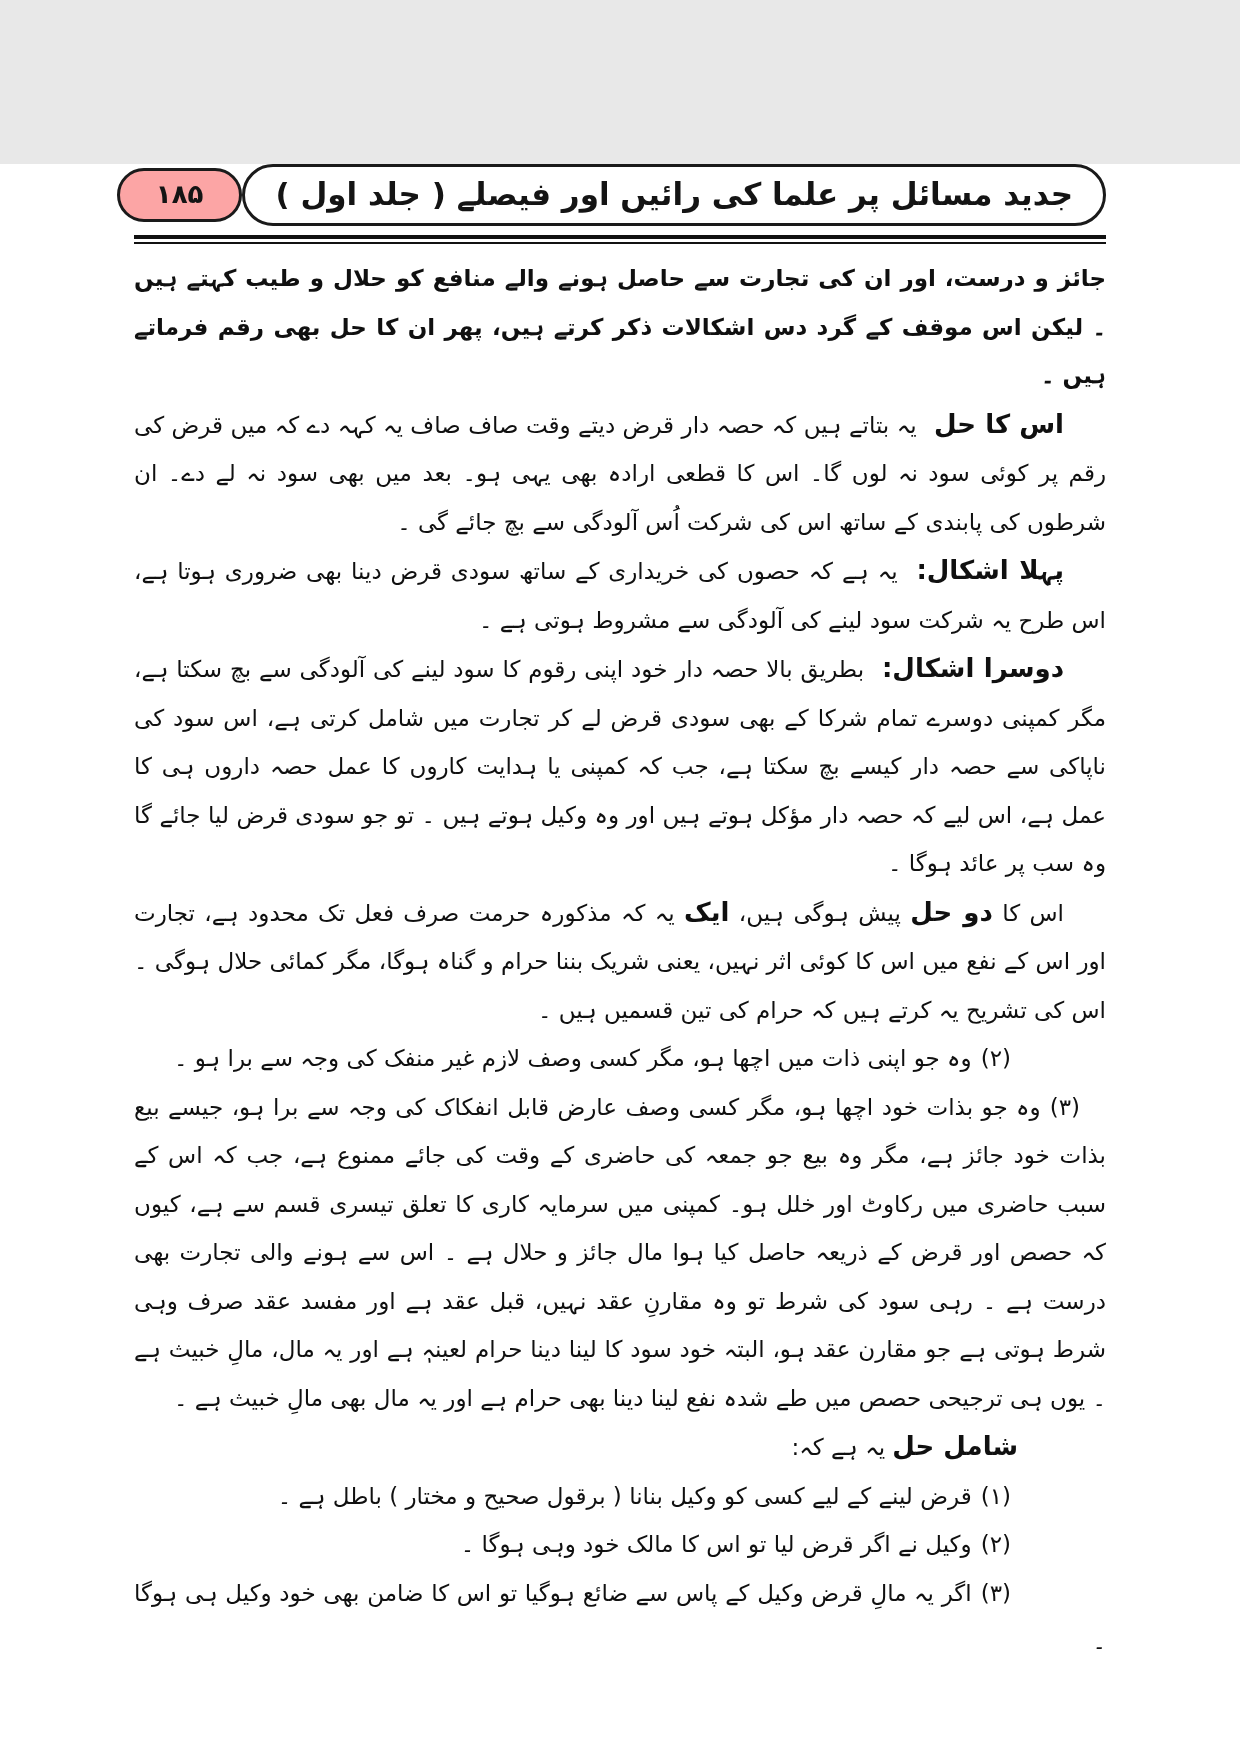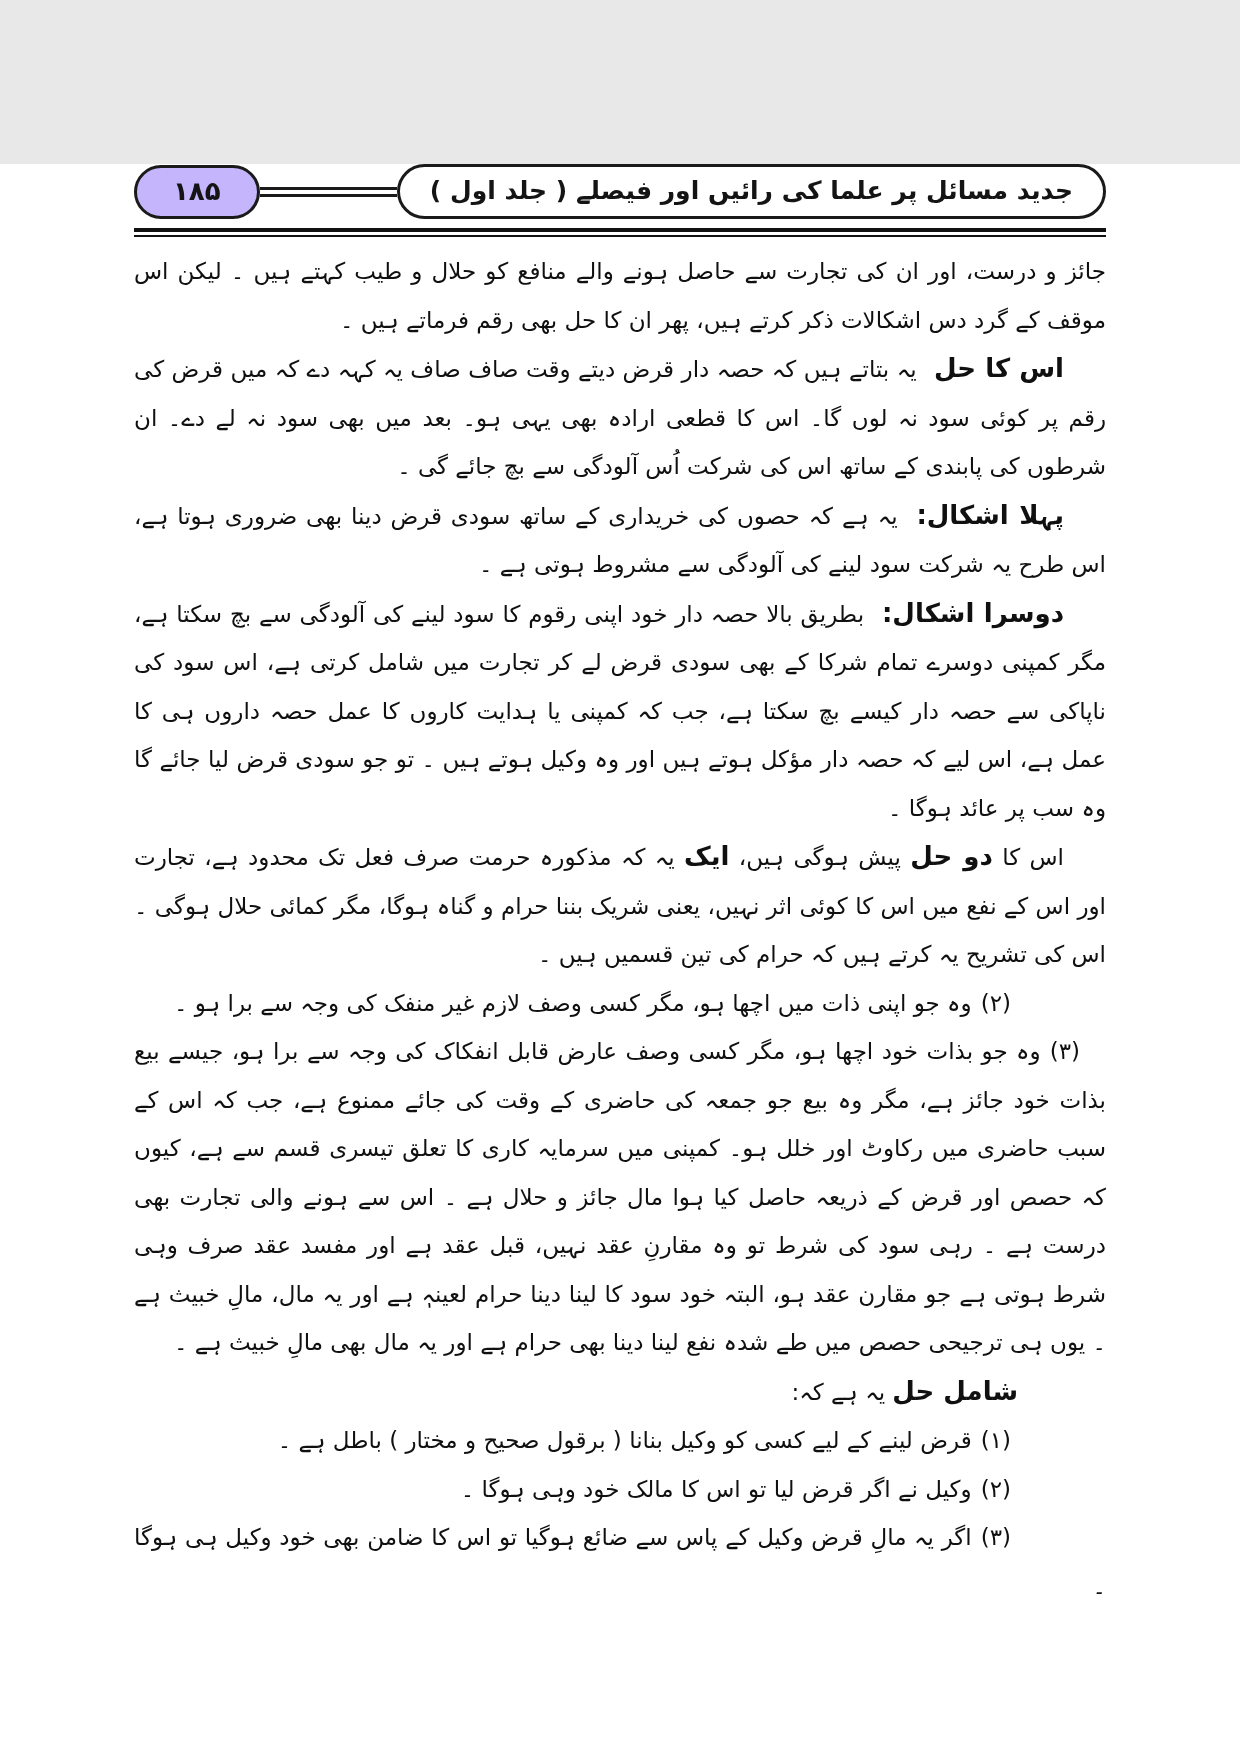--- a/index.html
+++ b/index.html
@@ -9,42 +9,42 @@
     width: 1240px; height: 1754px; background: #ffffff;
     font-family: "DejaVu Sans", sans-serif; color: #141414;
     position: relative;
   }
   .margins { padding: 0 134px; }
 
   
   .hdr { margin-top: 164px; display: flex; direction: rtl; align-items: center; }
   .cartouche {
     border: 3px solid #1a1a1a; border-radius: 32px;
-    padding: 9px 30px 11px; font-size: 25px; font-weight: bold;
+    padding: 9px 30px 11px; font-size: 31px; font-weight: bold;
     white-space: nowrap; direction: rtl; background: #fff;
   }
   .hdr-connector { flex: 1 1 auto; height: 10px;
     border-top: 3px solid #1a1a1a; border-bottom: 3px solid #1a1a1a; }
   .pill {
     border: 3px solid #1a1a1a; border-radius: 28px;
     padding: 8px 36px 10px; font-size: 26px; font-weight: bold;
-    white-space: nowrap; background: #c4b5fd;
+    white-space: nowrap; background: #fca5a5;
   }
   .divider { margin-top: 9px; height: 9px;
     border-top: 4px solid #111; border-bottom: 2px solid #111; }
 
   
   .content {
     direction: rtl; text-align: justify;
     font-size: 23px; line-height: 48.5px;
     margin-top: 10px; color: #101010;
   }
   p { margin: 0; }
   .para   { text-indent: 42px; }
-  .flush  { text-indent: 0; }
+  .flush  { text-indent: 0; font-weight: bold; }
   .lead   { font-weight: bold; font-size: 26px; }
   .lead-after { margin-left: 10px; }
   .item .marker { margin-left: 9px; }
   .ind-sm { text-indent: 26px; }
   .ind-lg { text-indent: 95px; }
   .subhead { text-indent: 88px; }
 </style>
 </head>
 <body>
 

